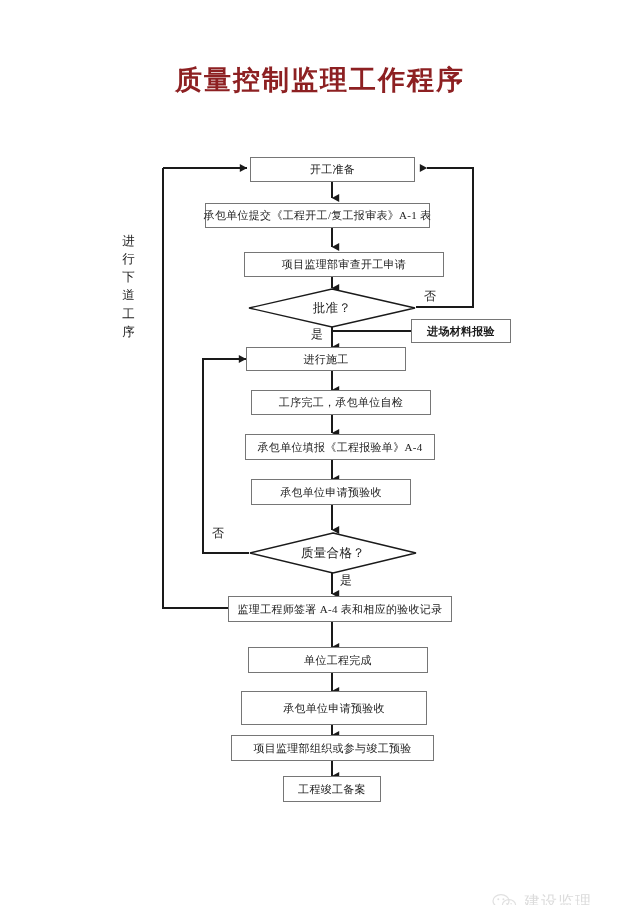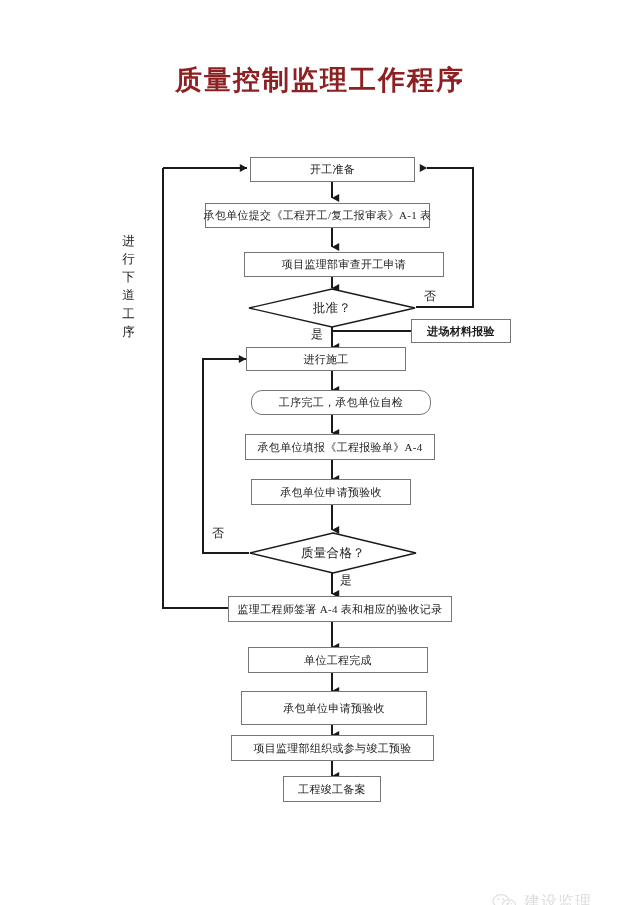--- a/index.html
+++ b/index.html
@@ -181,21 +181,21 @@
   <div class="node" style="left:250px; top:157px; width:165px; height:25px;">开工准备</div>
 
   <div class="node" style="left:205px; top:203px; width:225px; height:25px;">承包单位提交《工程开工/复工报审表》A-1 表</div>
 
   <div class="node" style="left:232px; top:252px; width:200px; height:25px;margin-left:12px;">项目监理部审查开工申请</div>
 
   <div class="node" style="left:411px; top:319px; width:100px; height:24px;font-weight:bold;">进场材料报验</div>
 
   <div class="node" style="left:246px; top:347px; width:160px; height:24px;">进行施工</div>
 
-  <div class="node" style="left:251px; top:390px; width:180px; height:25px;border-radius:11px;">工序完工，承包单位自检</div>
+  <div class="node" style="left:251px; top:390px; width:180px; height:25px;">工序完工，承包单位自检</div>
 
   <div class="node" style="left:245px; top:434px; width:190px; height:26px;">承包单位填报《工程报验单》A-4</div>
 
   <div class="node" style="left:251px; top:479px; width:160px; height:26px;">承包单位申请预验收</div>
 
   <div class="node" style="left:228px; top:596px; width:224px; height:26px;">监理工程师签署 A-4 表和相应的验收记录</div>
 
   <div class="node" style="left:248px; top:647px; width:180px; height:26px;">单位工程完成</div>
 
   <div class="node" style="left:241px; top:691px; width:186px; height:34px;">承包单位申请预验收</div>

